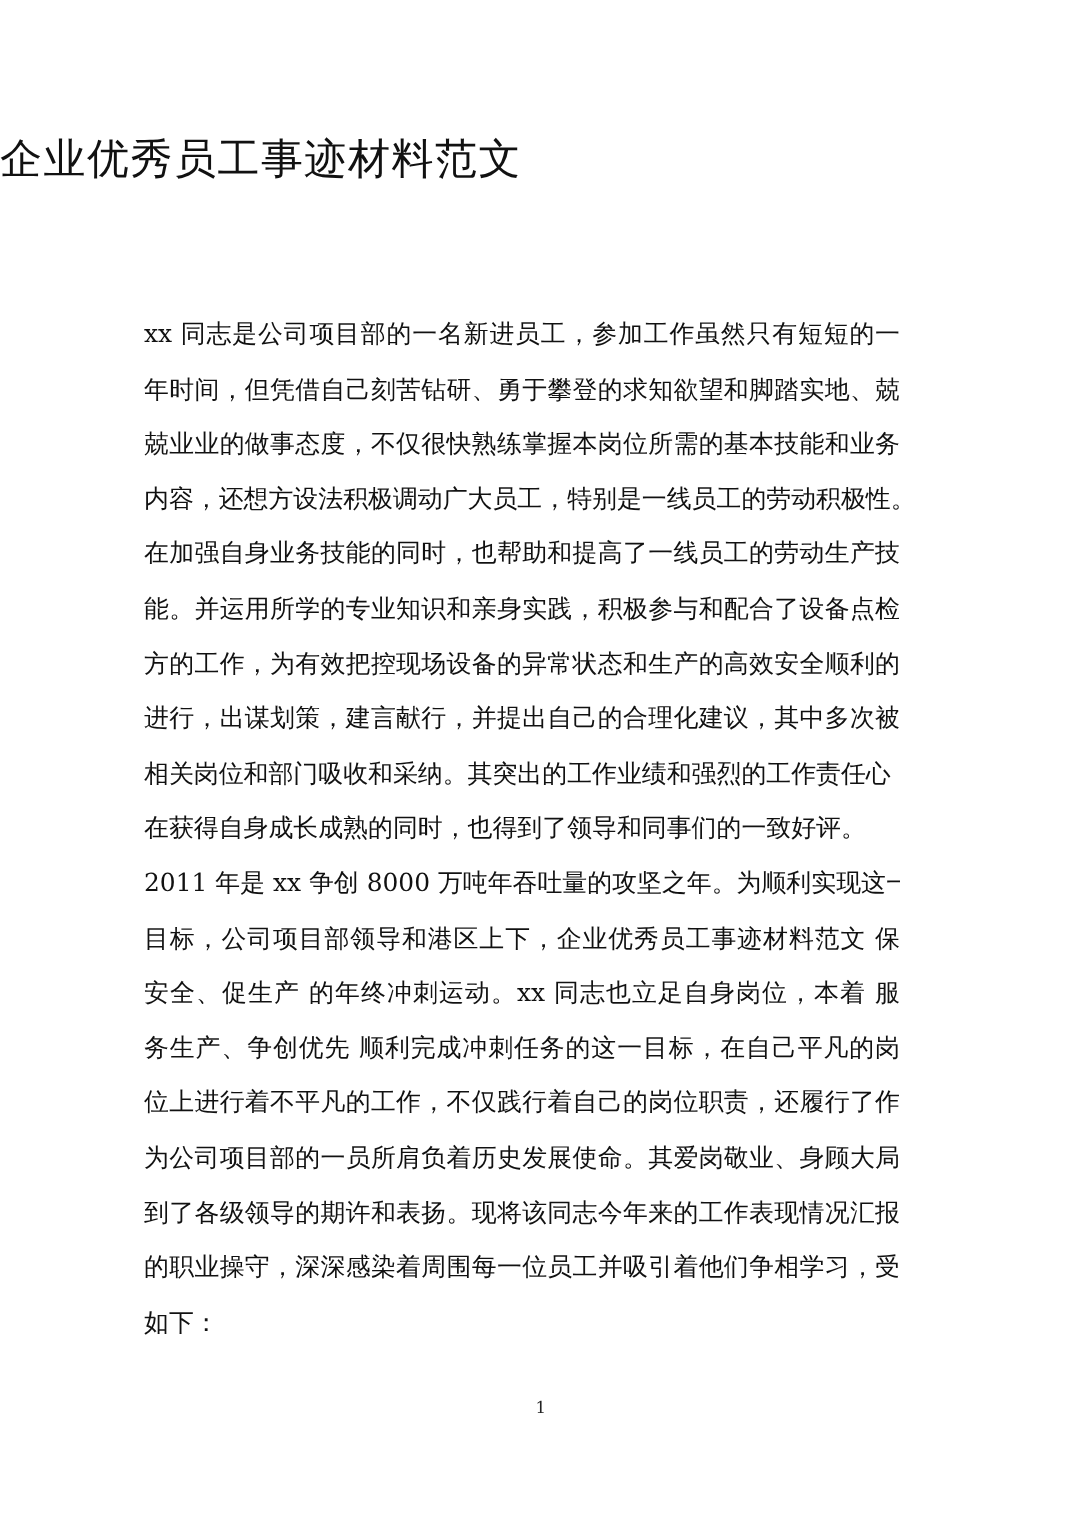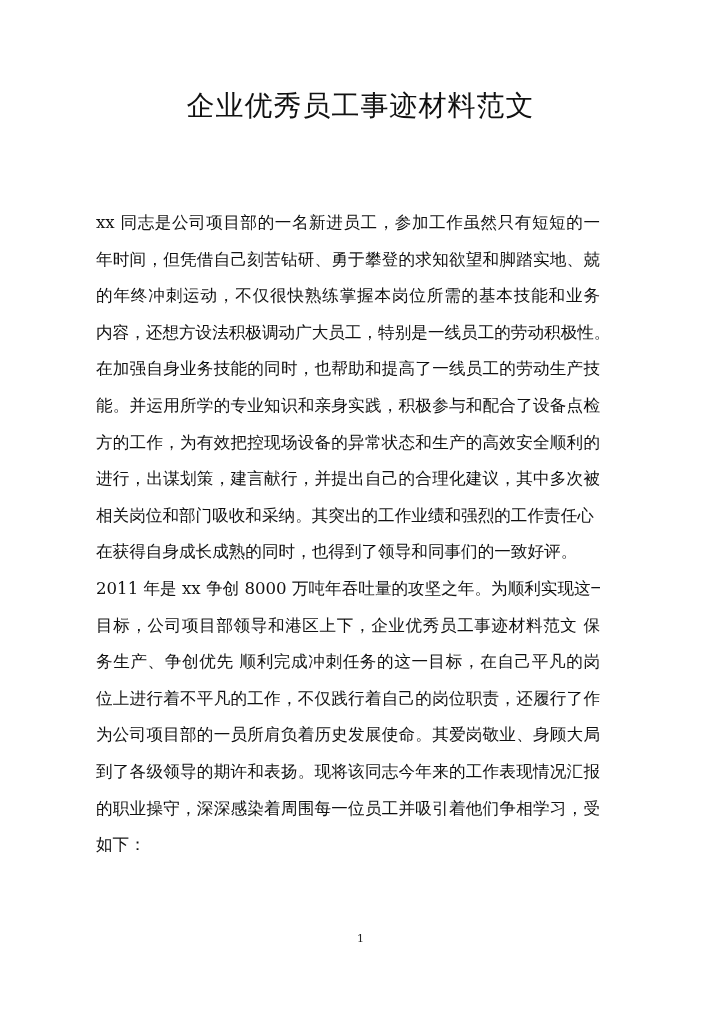--- a/index.html
+++ b/index.html
@@ -1,44 +1,45 @@
 <!DOCTYPE html>
 <html><head>
   <meta charset="utf-8">
   <style>
     html, body { margin:0; padding:0; background:#ffffff; }
     body { width:721px; height:1020px; position:relative; overflow:hidden;
            font-family:"DejaVu Serif","Liberation Serif",serif; color:#111; }
-    .title { position:absolute; left:0; width:721px; top:86px; text-align:center;
+    .title { position:absolute; left:0; width:721px; top:86px; text-align:left;
              font-size:28px; line-height:40px; letter-spacing:1px; color:#111; }
     .body-text { position:absolute; left:96px; width:504px; top:205px; }
     .line { height:36.6px; line-height:36.6px; font-size:16.6px; white-space:nowrap;
             text-align:justify; text-align-last:justify; overflow:hidden; }
     .line.last { text-align-last:left; }
     .page-num { position:absolute; left:0; width:721px; top:932px; text-align:center;
                 font-size:11px; color:#222; }
   </style>
 </head>
 <body>
 
 <div class="title">企业优秀员工事迹材料范文</div>
 
 <div class="body-text">
   <div class="line">xx 同志是公司项目部的一名新进员工，参加工作虽然只有短短的一</div>
   <div class="line">年时间，但凭借自己刻苦钻研、勇于攀登的求知欲望和脚踏实地、兢</div>
-  <div class="line">的年终冲刺运动，不仅很快熟练掌握本岗位所需的基本技能和业务</div>
+  <div class="line">兢业业的做事态度，不仅很快熟练掌握本岗位所需的基本技能和业务</div>
   <div class="line">内容，还想方设法积极调动广大员工，特别是一线员工的劳动积极性。</div>
   <div class="line">在加强自身业务技能的同时，也帮助和提高了一线员工的劳动生产技</div>
   <div class="line">能。并运用所学的专业知识和亲身实践，积极参与和配合了设备点检</div>
   <div class="line">方的工作，为有效把控现场设备的异常状态和生产的高效安全顺利的</div>
   <div class="line">进行，出谋划策，建言献行，并提出自己的合理化建议，其中多次被</div>
   <div class="line">相关岗位和部门吸收和采纳。其突出的工作业绩和强烈的工作责任心，</div>
   <div class="line last">在获得自身成长成熟的同时，也得到了领导和同事们的一致好评。</div>
   <div class="line">2011 年是 xx 争创 8000 万吨年吞吐量的攻坚之年。为顺利实现这一</div>
   <div class="line">目标，公司项目部领导和港区上下，企业优秀员工事迹材料范文 保</div>
+  <div class="line">安全、促生产 的年终冲刺运动。xx 同志也立足自身岗位，本着 服</div>
   <div class="line">务生产、争创优先 顺利完成冲刺任务的这一目标，在自己平凡的岗</div>
   <div class="line">位上进行着不平凡的工作，不仅践行着自己的岗位职责，还履行了作</div>
   <div class="line">为公司项目部的一员所肩负着历史发展使命。其爱岗敬业、身顾大局</div>
   <div class="line">到了各级领导的期许和表扬。现将该同志今年来的工作表现情况汇报</div>
   <div class="line">的职业操守，深深感染着周围每一位员工并吸引着他们争相学习，受</div>
   <div class="line last">如下：</div>
 </div>
 
 <div class="page-num">1</div>
 

